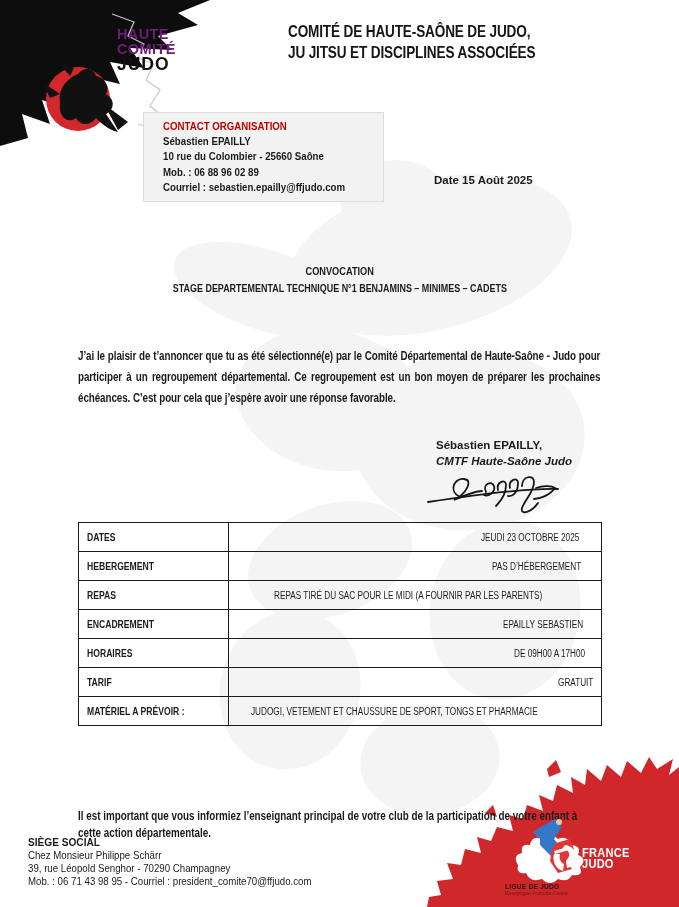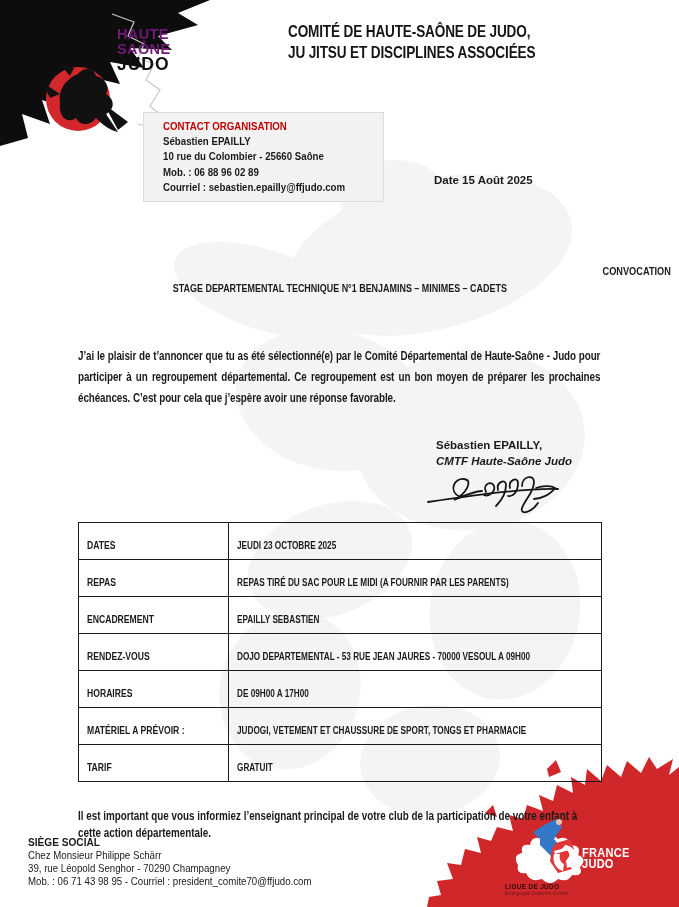--- a/index.html
+++ b/index.html
@@ -27,37 +27,37 @@
   
   .contact-box{left:143px;top:112px;width:220px;background:#f2f2f2;border:1px solid #dcdcdc;
     padding:6px 0 6px 19px;}
   .contact-box .inner{width:250px;font-size:11px;font-weight:700;line-height:15.2px;}
   .contact-heading{color:#c00000;}
 
   .date-line{left:434px;top:174px;font-size:11.5px;font-weight:700;}
 
   
   .center-line{left:0;width:679px;text-align:center;font-weight:800;}
-  .h-convocation{top:265px;font-size:11.5px;text-align:right;}
+  .h-convocation{top:265px;font-size:11.5px;}
   .h-subtitle{top:282px;font-size:11.2px;}
 
   
   .body-par{left:78px;top:334px;width:637px;font-size:12px;font-weight:700;
     line-height:21px;text-align:justify;letter-spacing:-.1px;}
 
   
   .sig-block{left:436px;top:437px;font-size:11.5px;line-height:16px;}
   .sig-name{font-weight:700;}
   .sig-role{font-style:italic;font-weight:700;}
 
   
   .conv-table{left:78px;top:522px;border-collapse:collapse;table-layout:fixed;}
-  .conv-table td{border:1.5px solid #1a1a1a;height:28px;padding:8px 0 0 8px;vertical-align:middle;overflow:visible;}
+  .conv-table td{border:1.5px solid #1a1a1a;height:28px;padding:0 0 0 8px;vertical-align:middle;overflow:visible;}
   .conv-table td.lbl{width:141px;font-weight:700;font-size:10.5px;}
-  .conv-table td.val{width:364px;font-weight:700;font-size:10px;}
+  .conv-table td.val{width:364px;font-weight:400;font-size:10px;text-align:right;}
 
   
   .note{left:78px;top:796px;width:637px;font-size:12px;font-weight:700;line-height:17px;text-align:left;}
   .siege{left:28px;top:836px;width:380px;font-size:11px;line-height:13px;}
   .siege .head{font-weight:800;font-size:11.5px;}
 
   
   .ligue-text{left:505px;top:884px;width:110px;text-align:left;color:#2a0e0c;
     font-weight:800;font-size:6.5px;line-height:6.5px;letter-spacing:.3px;}
   .ligue-sub{font-size:4.5px;font-weight:700;color:#7e1d18;letter-spacing:.2px;}
@@ -100,21 +100,21 @@
     <path d="M60,102 C58,88 68,78 78,74 C84,66 94,68 96,76 C106,78 110,88 106,94 C116,100 114,110 106,114
       L118,132 C108,130 100,122 96,118 C90,126 80,126 76,118 C68,124 58,118 60,102 Z"></path>
     <polygon points="104,104 128,122 118,130"></polygon>
     <polygon points="60,94 42,82 50,98"></polygon>
     <polygon points="70,76 58,62 74,68"></polygon>
   </g>
 </svg>
 
 <div class="abs z3 logo-text" style="left:117px;top:27px;">
   <div class="red">HAUTE</div>
-  <div class="red">SAÔNE</div>
+  <div class="red">COMITÉ</div>
   <div class="blk">JUDO</div>
 </div>
 
 <div class="abs z3 doc-title">
   <div>COMITÉ DE HAUTE-SAÔNE DE JUDO,</div>
   <div>JU JITSU ET DISCIPLINES ASSOCIÉES</div>
 </div>
 
 <div class="abs z3 contact-box">
   <div class="inner sqz88L">
@@ -153,42 +153,42 @@
   </g>
 </svg>
 
 <table class="conv-table abs z3">
   <tbody>
     <tr>
       <td class="lbl"><span class="cellsqz">DATES</span></td>
       <td class="val"><span class="cellsqz">JEUDI 23 OCTOBRE 2025</span></td>
     </tr>
     <tr>
+      <td class="lbl"><span class="cellsqz">HEBERGEMENT</span></td>
+      <td class="val"><span class="cellsqz">PAS D’HÉBERGEMENT</span></td>
+    </tr>
+    <tr>
       <td class="lbl"><span class="cellsqz">REPAS</span></td>
       <td class="val"><span class="cellsqz">REPAS TIRÉ DU SAC POUR LE MIDI (A FOURNIR PAR LES PARENTS)</span></td>
     </tr>
     <tr>
       <td class="lbl"><span class="cellsqz">ENCADREMENT</span></td>
       <td class="val"><span class="cellsqz">EPAILLY SEBASTIEN</span></td>
     </tr>
     <tr>
-      <td class="lbl"><span class="cellsqz">RENDEZ-VOUS</span></td>
-      <td class="val"><span class="cellsqz">DOJO DEPARTEMENTAL - 53 RUE JEAN JAURES - 70000 VESOUL A 09H00</span></td>
-    </tr>
-    <tr>
       <td class="lbl"><span class="cellsqz">HORAIRES</span></td>
       <td class="val"><span class="cellsqz">DE 09H00 A 17H00</span></td>
     </tr>
     <tr>
+      <td class="lbl"><span class="cellsqz">TARIF</span></td>
+      <td class="val"><span class="cellsqz">GRATUIT</span></td>
+    </tr>
+    <tr>
       <td class="lbl"><span class="cellsqz">MATÉRIEL A PRÉVOIR :</span></td>
       <td class="val"><span class="cellsqz">JUDOGI, VETEMENT ET CHAUSSURE DE SPORT, TONGS ET PHARMACIE</span></td>
-    </tr>
-    <tr>
-      <td class="lbl"><span class="cellsqz">TARIF</span></td>
-      <td class="val"><span class="cellsqz">GRATUIT</span></td>
     </tr>
   </tbody>
 </table>
 
 <p class="abs z3 note sqzL">Il est important que vous informiez l’enseignant principal de votre club de la participation de votre enfant à cette action départementale.</p>
 
 <div class="abs z3 siege">
   <div class="sqz88L" style="width:430px;">
     <div class="head">SIÈGE SOCIAL</div>
     <div>Chez Monsieur Philippe Schärr</div>

